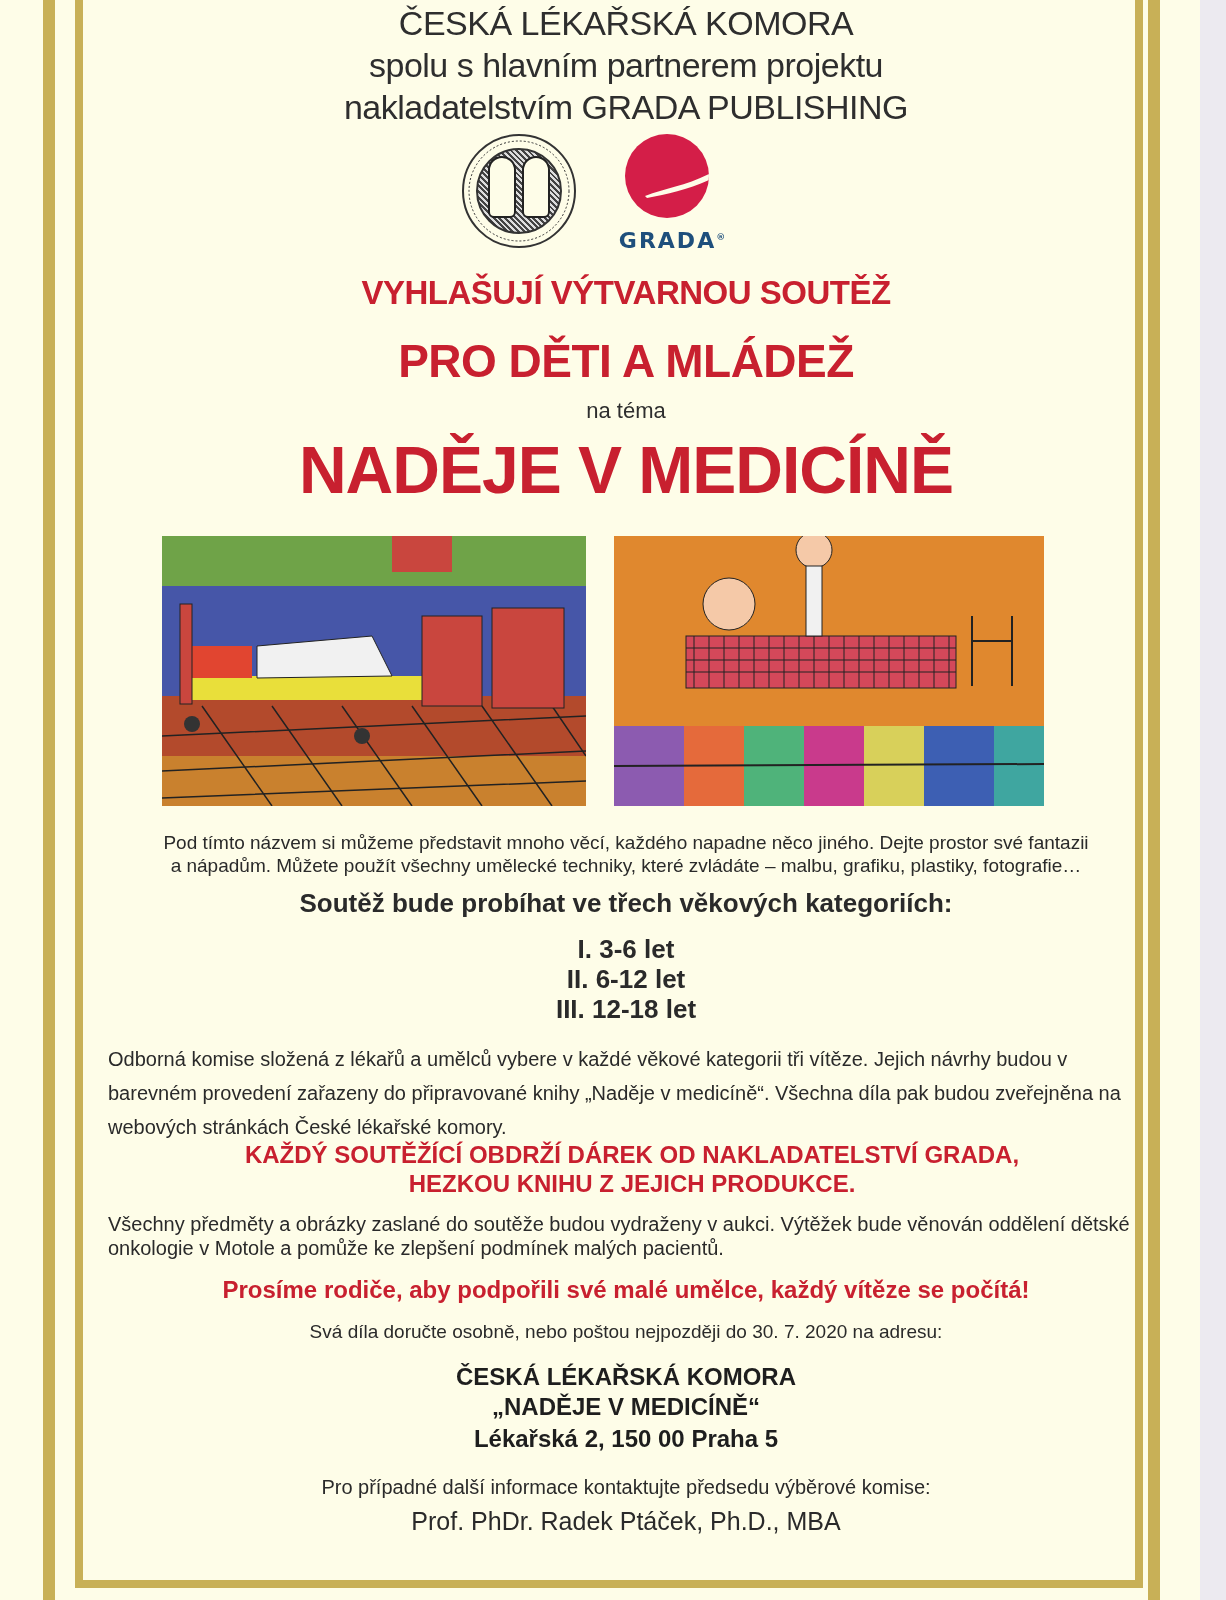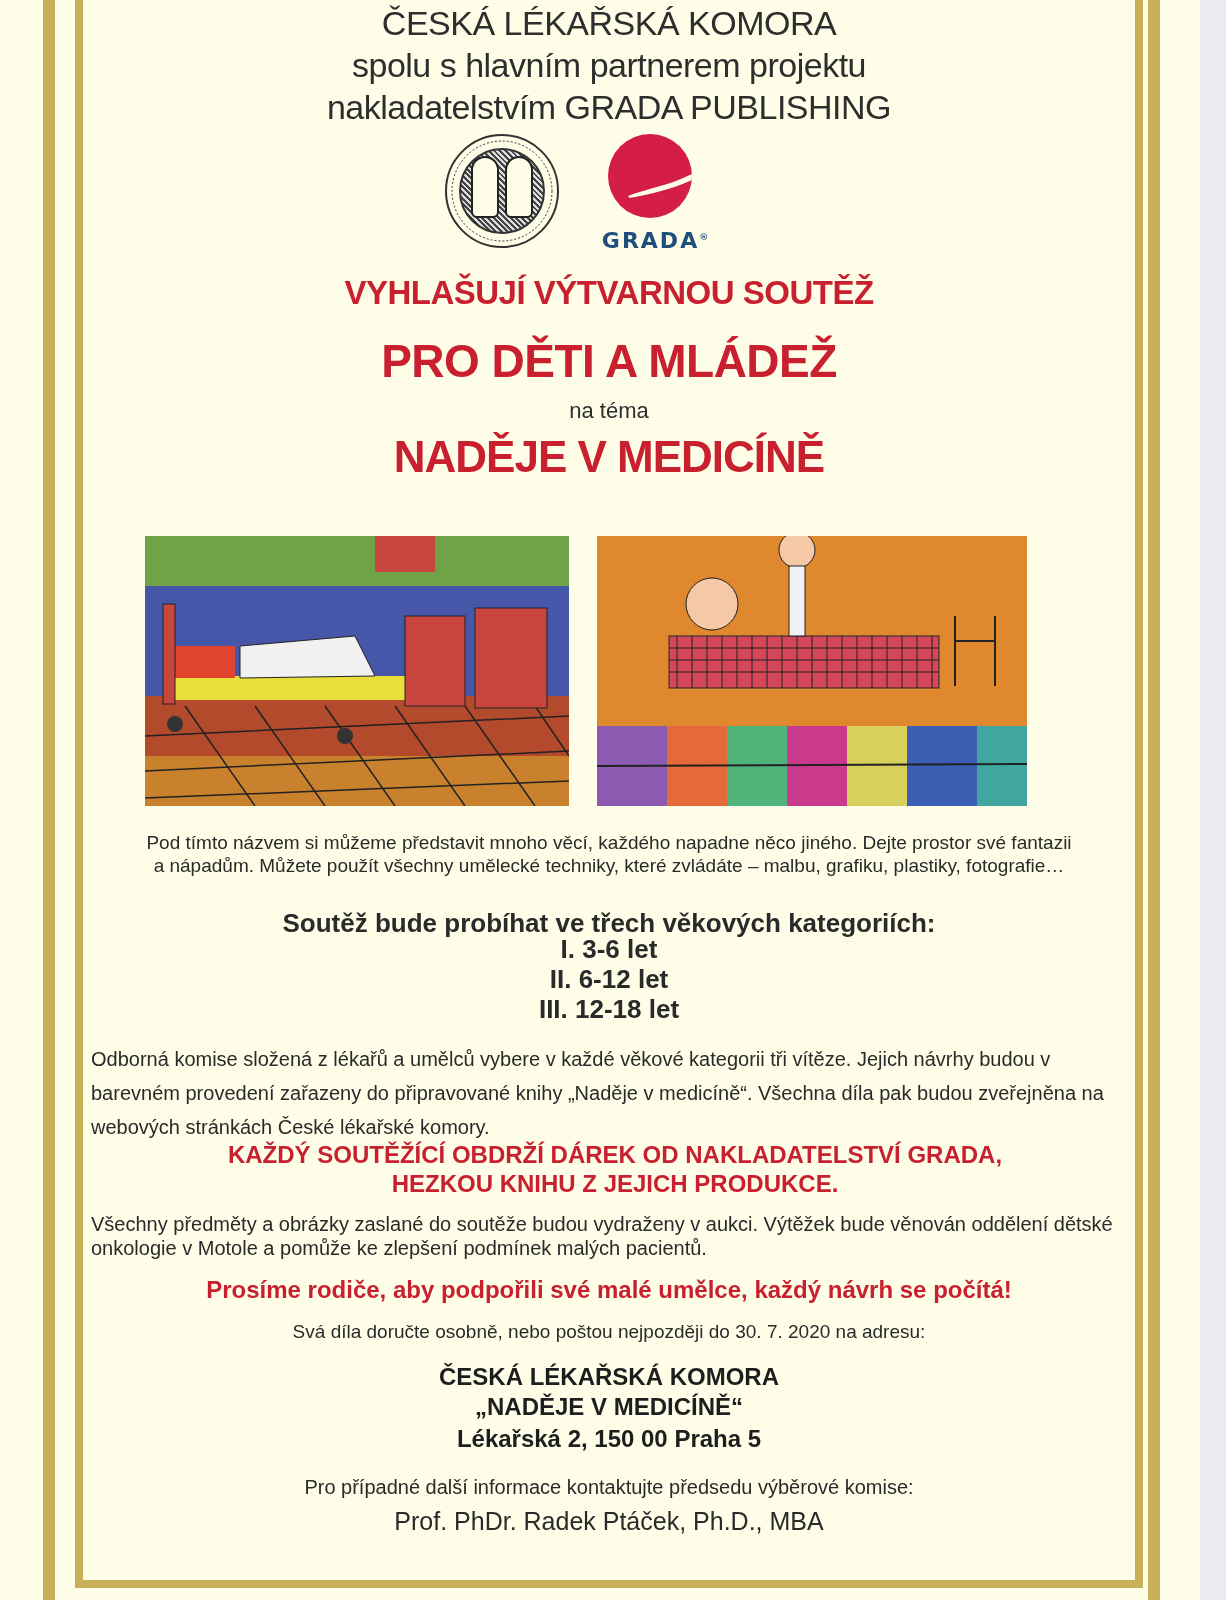--- a/index.html
+++ b/index.html
@@ -16,21 +16,21 @@
   .outer-line {
     position: absolute; top: 0; height: 1600px; width: 12px; background: #c8b057;
   }
   .outer-left { left: 43px; }
   .outer-right { left: 1148px; }
   .inner-frame {
     position: absolute; left: 75px; top: -10px; width: 1068px; height: 1598px;
     border: 8px solid #c8b057; border-top: none;
   }
   .content {
-    position: absolute; left: 83px; top: 0; width: 1052px; height: 1588px;
+    position: absolute; left: 100px; top: 0; width: 1052px; height: 1588px;
     text-align: center; color: #2a2a2a; text-decoration: underline;
   }
   .hdr { font-size: 34px; line-height: 38px; color: #2e2e2e; font-weight: normal; letter-spacing: -0.5px; }
   .hdr1 { position: absolute; top: 4px; left: 0; width: 100%; }
   .hdr2 { position: absolute; top: 46px; left: 0; width: 100%; }
   .hdr3 { position: absolute; top: 88px; left: 0; width: 100%; }
 
   .logo-seal {
     position: absolute; left: 362px; top: 134px; width: 114px; height: 114px;
     border-radius: 50%; background: #fefde8; border: 2px solid #333;
@@ -55,29 +55,29 @@
   .grada-ball svg { position: absolute; left: 0; top: 0; }
   .grada-word {
     position: absolute; left: 493px; top: 228px; width: 160px; font-size: 22px; font-weight: bold;
     color: #1e4f7c; letter-spacing: 2px; text-align: center; font-family: "DejaVu Sans", sans-serif;
   }
 
   .red { color: #c8202f; font-weight: bold; }
   .t-announce { position: absolute; top: 274px; left: 0; width: 100%; font-size: 33px; letter-spacing: -0.5px; }
   .t-kids { position: absolute; top: 334px; left: 0; width: 100%; font-size: 46px; letter-spacing: -0.5px; }
   .t-theme { position: absolute; top: 398px; left: 0; width: 100%; font-size: 22px; color: #2e2e2e; }
-  .t-title { position: absolute; top: 432px; left: 0; width: 100%; font-size: 44px; letter-spacing: -1px; }
+  .t-title { position: absolute; top: 432px; left: 0; width: 100%; font-size: 66px; letter-spacing: -1px; }
 
   .drawing { position: absolute; top: 536px; height: 270px; overflow: hidden; }
   .drawing-1 { left: 62px; width: 424px; background: #3f4ea8; }
   .drawing-2 { left: 514px; width: 430px; background: #e08a2d; }
 
   .para { position: absolute; left: 0; width: 100%; font-size: 19px; line-height: 23px; color: #2a2a2a; }
   .p-intro { top: 831px; }
-  .p-cat-head { top: 892px; font-size: 26px; font-weight: bold; margin-top: 20px; }
+  .p-cat-head { top: 892px; font-size: 26px; font-weight: bold; }
   .cat { position: absolute; left: 0; width: 100%; font-size: 26px; font-weight: bold; line-height: 30px; }
   .cat-0 { top: 934px; } .cat-1 { top: 964px; } .cat-2 { top: 994px; }
   .p-jury { top: 1042px; text-align: left; padding: 0 14px 0 8px; font-size: 20px; line-height: 34px; }
   .p-gift { top: 1140px; font-size: 24px; line-height: 29px; font-weight: bold; color: #c8202f; padding-left: 12px; }
   .p-auction { top: 1212px; text-align: left; padding: 0 14px 0 8px; font-size: 20px; line-height: 24px; }
   .p-parents { top: 1278px; font-size: 24px; font-weight: bold; color: #c8202f; }
   .p-deliver { top: 1320px; font-size: 19px; }
   .addr { position: absolute; left: 0; width: 100%; font-size: 24px; font-weight: bold; line-height: 30px; color: #1e1e1e; }
   .addr-0 { top: 1362px; } .addr-1 { top: 1392px; } .addr-2 { top: 1424px; }
   .p-contact { top: 1476px; font-size: 20px; }
@@ -176,21 +176,21 @@
     <div class="cat cat-2">III. 12-18 let</div>
 
     <div class="para p-jury">Odborná komise složená z lékařů a umělců vybere v každé věkové kategorii tři vítěze. Jejich návrhy budou v barevném provedení zařazeny do připravované knihy „Naděje v medicíně“. Všechna díla pak budou zveřejněna na webových stránkách České lékařské komory.</div>
 
     <div class="para p-gift">
       <div>KAŽDÝ SOUTĚŽÍCÍ OBDRŽÍ DÁREK OD NAKLADATELSTVÍ GRADA,</div>
       <div>HEZKOU KNIHU Z JEJICH PRODUKCE.</div>
     </div>
 
     <div class="para p-auction">Všechny předměty a obrázky zaslané do soutěže budou vydraženy v aukci. Výtěžek bude věnován oddělení dětské onkologie v Motole a pomůže ke zlepšení podmínek malých pacientů.</div>
-    <div class="para p-parents">Prosíme rodiče, aby podpořili své malé umělce, každý návrh se počítá!</div>
+    <div class="para p-parents">Prosíme rodiče, aby podpořili své malé umělce, každý vítěze se počítá!</div>
     <div class="para p-deliver">Svá díla doručte osobně, nebo poštou nejpozději do 30. 7. 2020 na adresu:</div>
 
     <div class="addr addr-0">ČESKÁ LÉKAŘSKÁ KOMORA</div>
     <div class="addr addr-1">„NADĚJE V MEDICÍNĚ“</div>
     <div class="addr addr-2">Lékařská 2, 150 00 Praha 5</div>
 
     <div class="para p-contact">Pro případné další informace kontaktujte předsedu výběrové komise:</div>
     <div class="para p-name">Prof. PhDr. Radek Ptáček, Ph.D., MBA</div>
   </div>
 </div>

